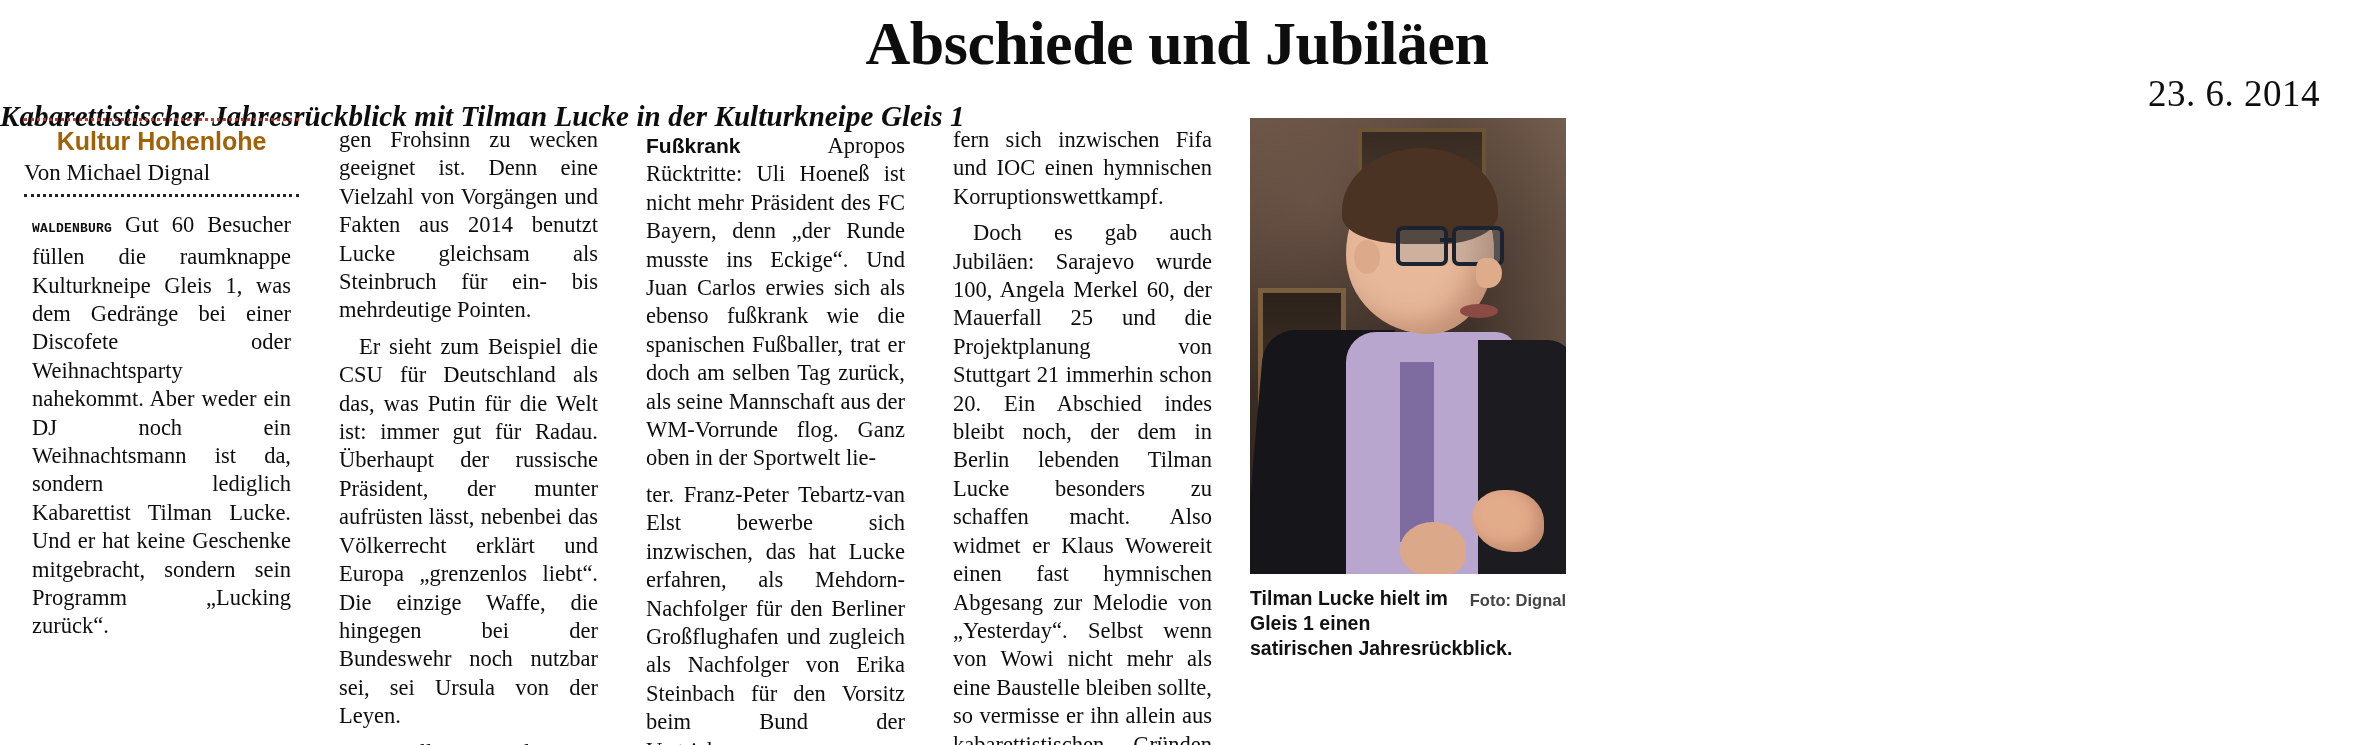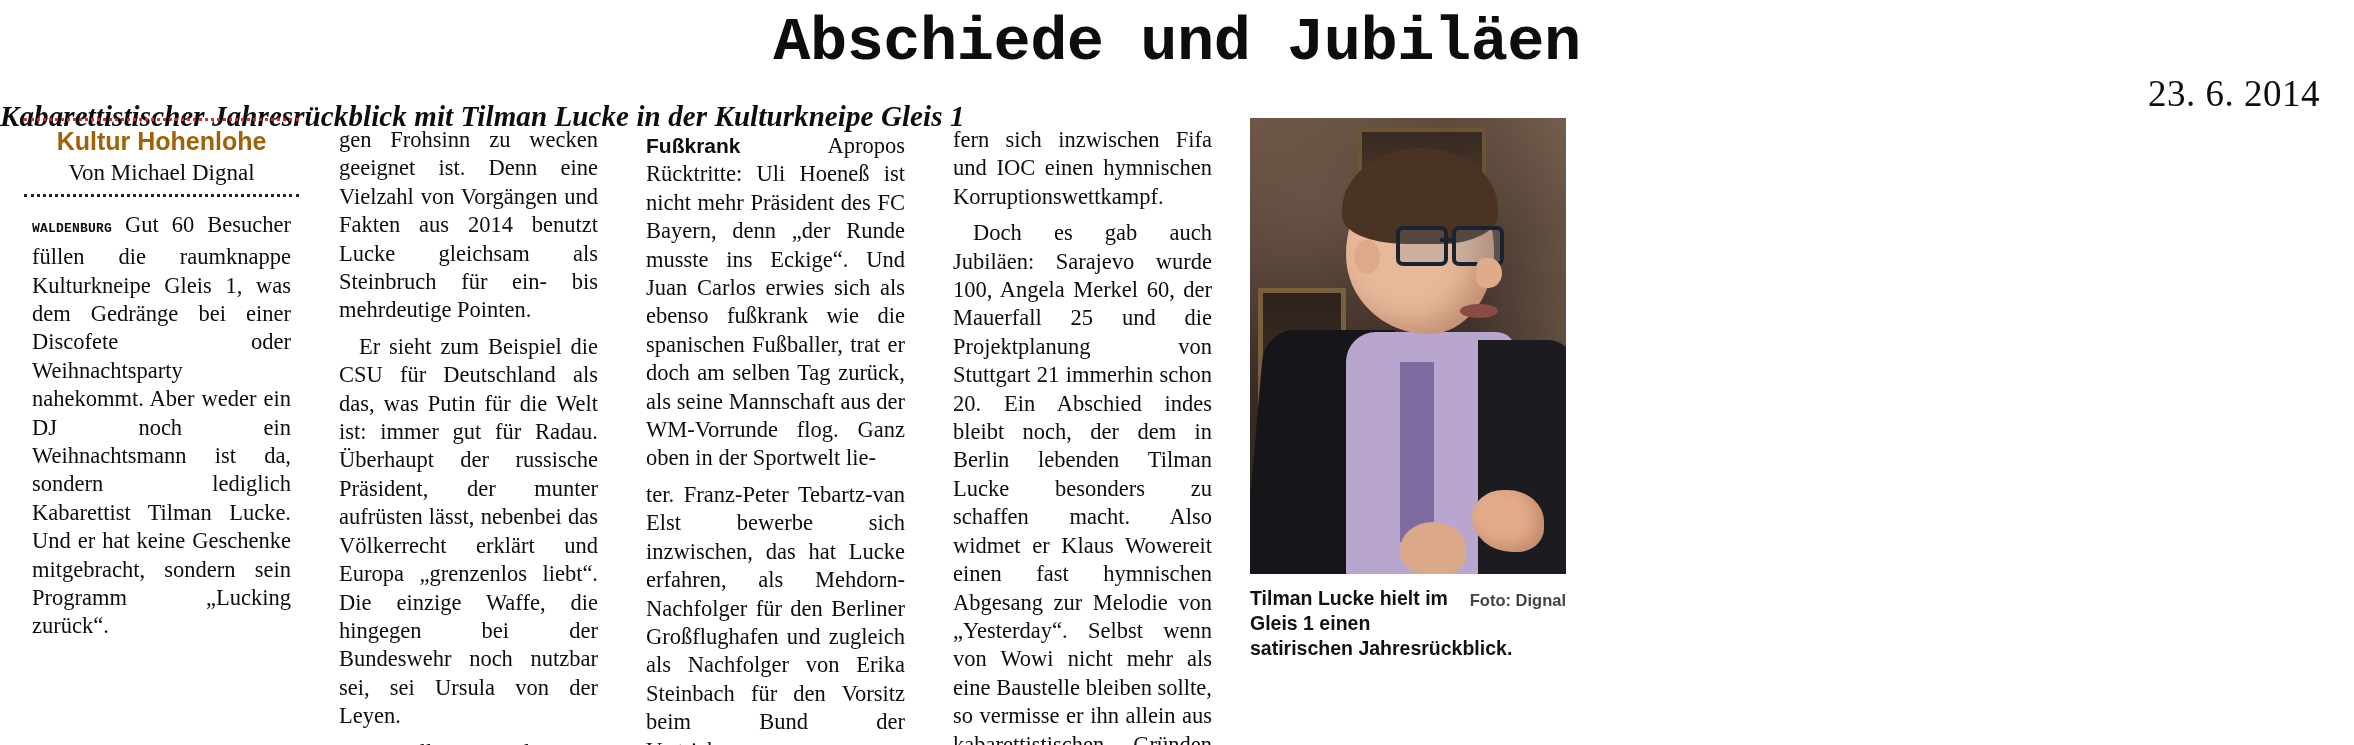--- a/index.html
+++ b/index.html
@@ -18,21 +18,21 @@
     position: relative;
     width: 2354px;
     height: 745px;
     box-sizing: border-box;
     padding: 0;
   }
 
   
   .headline {
     text-align: center;
-    font-family: Liberation Mono, monospace;
+    font-family: Liberation Serif, serif;
     font-weight: bold;
     font-size: 62px;
     line-height: 1.0;
     letter-spacing: -0.5px;
     margin: 6px 0 0 0;
     padding-top: 6px;
   }
   .date {
     position: absolute;
     right: 34px;
@@ -96,21 +96,21 @@
   .kicker {
     text-align: center;
     color: #a16207;
     font-family: "Liberation Sans", sans-serif;
     font-weight: bold;
     font-size: 25px;
     line-height: 1.15;
     margin: 4px 0 4px 0;
   }
   .byline {
-    text-align: center;
+    text-align: left;
     font-family: "Liberation Serif", serif;
     font-size: 23px;
     margin: 0 0 2px 0;
   }
   .dateline {
     font-family: Liberation Mono, monospace;
     font-weight: bold;
     font-size: 13px;
     letter-spacing: 0.2px;
   }

